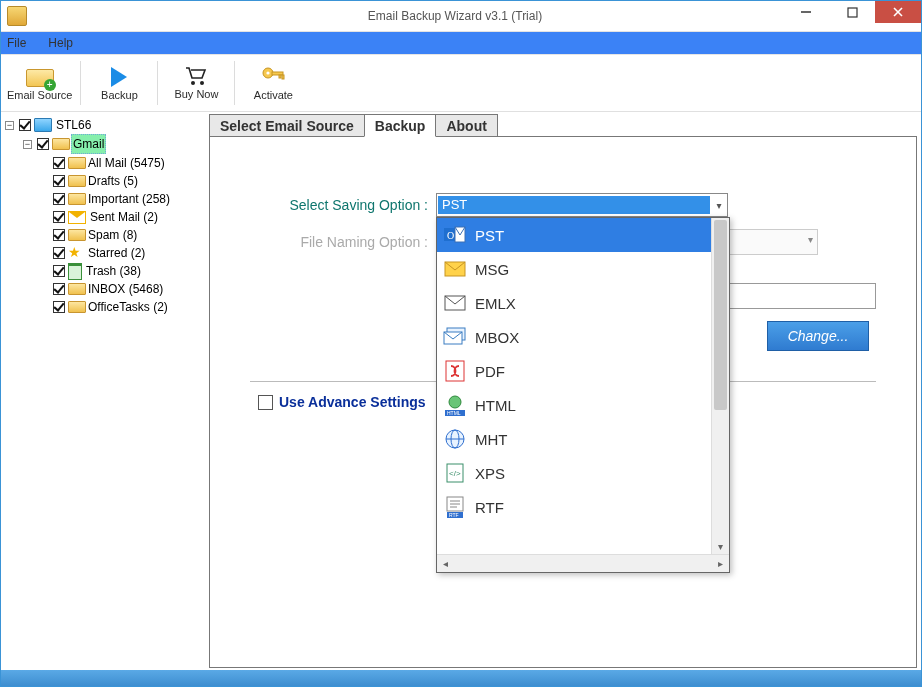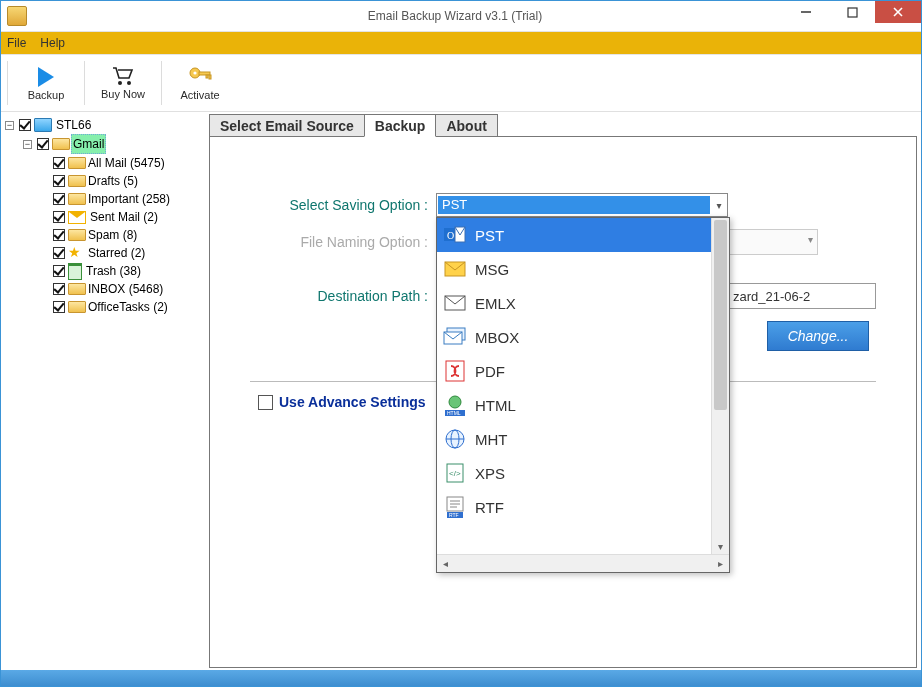--- a/index.html
+++ b/index.html
@@ -64,25 +64,25 @@
     background: #c94f44;
     color: #fff;
     width: 46px;
     height: 22px;
   }
   .titlebar .win-btn.close svg { display:block; }
 
   
   .menubar {
     height: 22px;
-    background: #eab308;
+    background: #3b82f6;
     display: flex;
     align-items: center;
     padding: 0 6px;
-    gap: 14px;
+    gap: 22px;
     font-size: 12px;
     color: #333;
     border-bottom: 1px solid #e5e5e5;
   }
 
   
   .toolbar {
     height: 56px;
     display: flex;
     align-items: center;
@@ -335,20 +335,24 @@
       </div>
     </div>
   </div>
 
   <div class="menubar">
     <span>File</span>
     <span>Help</span>
   </div>
 
   <div class="toolbar">
+    <div class="tbtn">
+      <span class="ic ic-folder-plus"></span>
+      <span>Email Source</span>
+    </div>
     <div class="sep"></div>
     <div class="tbtn">
       <span class="ic-play"></span>
       <span>Backup</span>
     </div>
     <div class="sep"></div>
     <div class="tbtn">
       <span class="ic-cart">
         <svg width="24" height="20" viewBox="0 0 24 20">
             <path d="M2 2h3l3 10h10l3-8H7" fill="none" stroke="#222" stroke-width="1.6"></path>
@@ -459,21 +463,20 @@
               <span class="dd">▾</span>
             </div>
           </div>
           <div class="frow">
             <div class="flabel muted">File Naming Option  :</div>
             <div style="flex:0 0 380px; height:24px; border:1px solid #ccc; background:#fafafa; position:relative;">
               <span style="position:absolute;right:4px;top:4px;color:#888;font-size:10px">▾</span>
             </div>
           </div>
           <div class="frow" style="margin-top:28px">
-            <div class="flabel">Destination Path  :</div>
             <input class="textfield" style="margin-left: 290px; width: 93px;" value="zard_21-06-2">
           </div>
           <div style="margin-left:509px">
             <div class="btn-change">
                 <span>Change...</span>
               </div>
           </div>
         </div>
 
         <div class="hr"></div>

